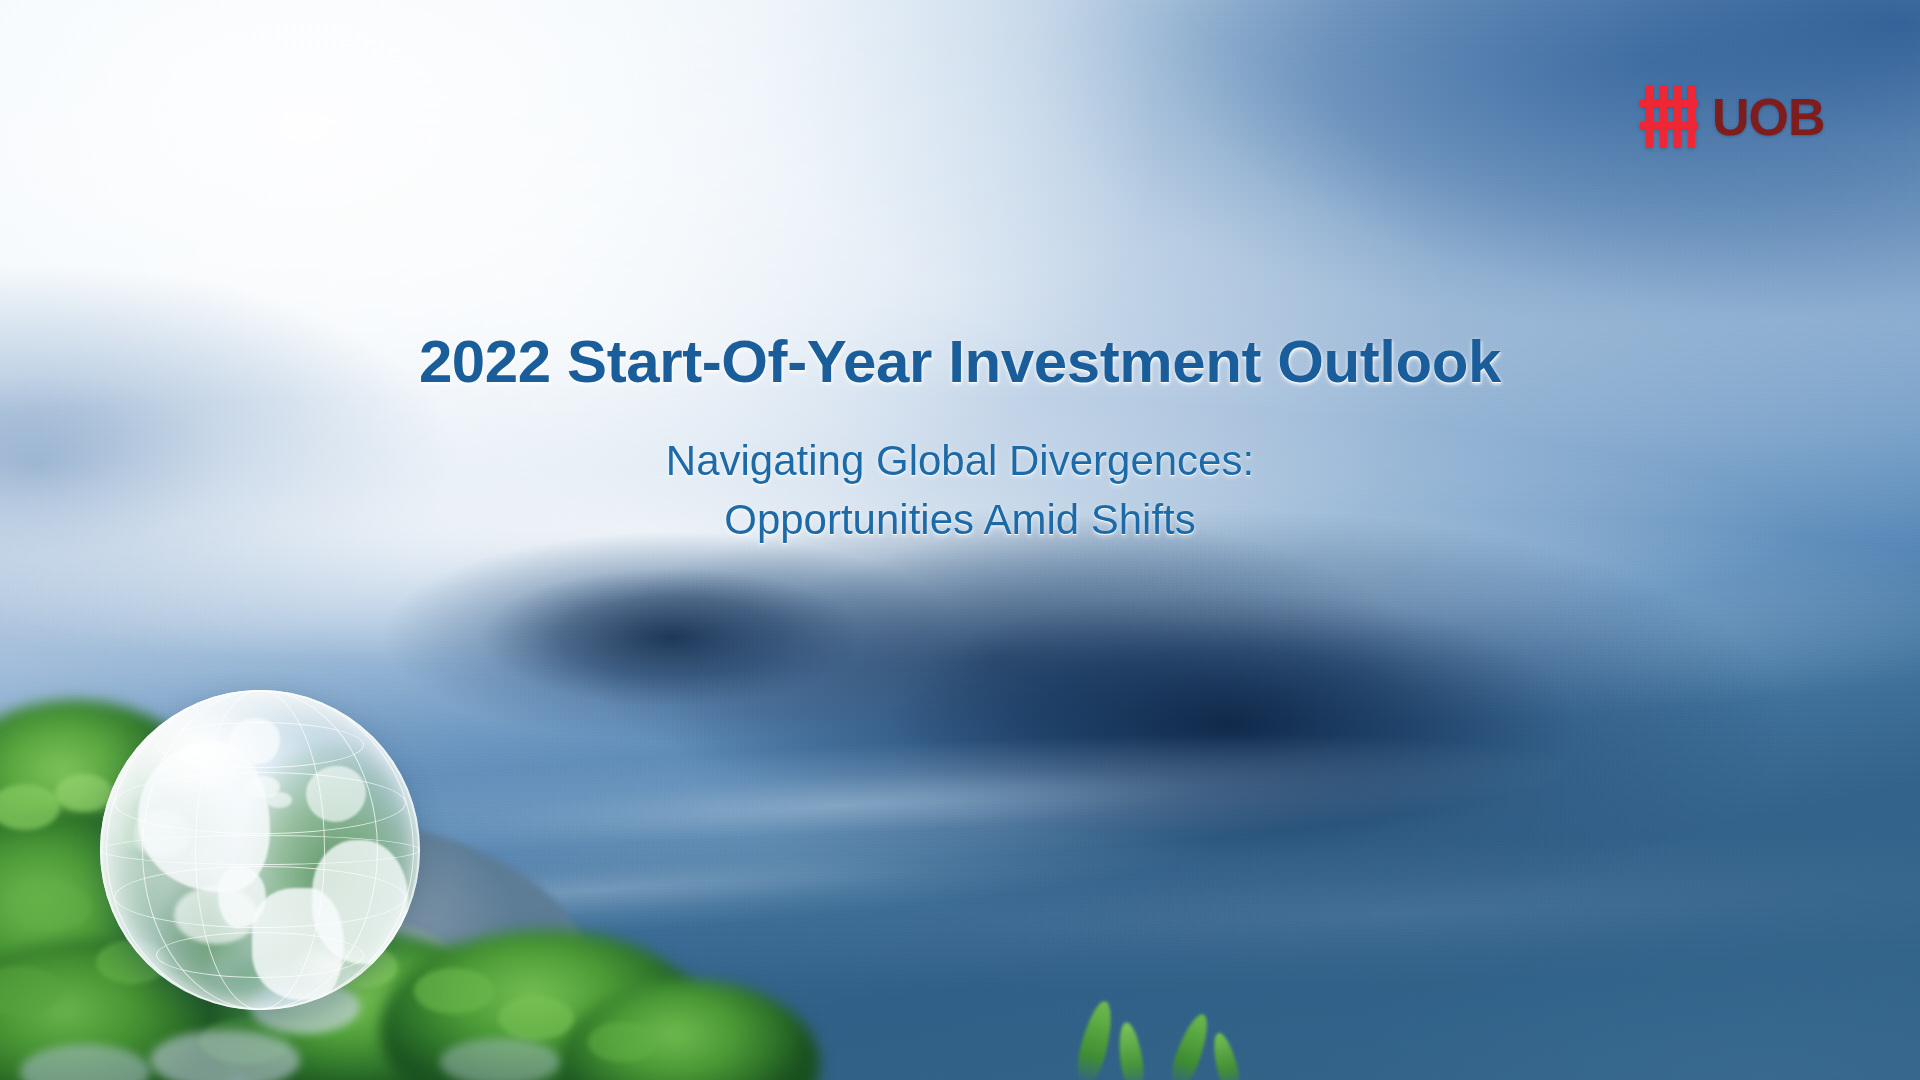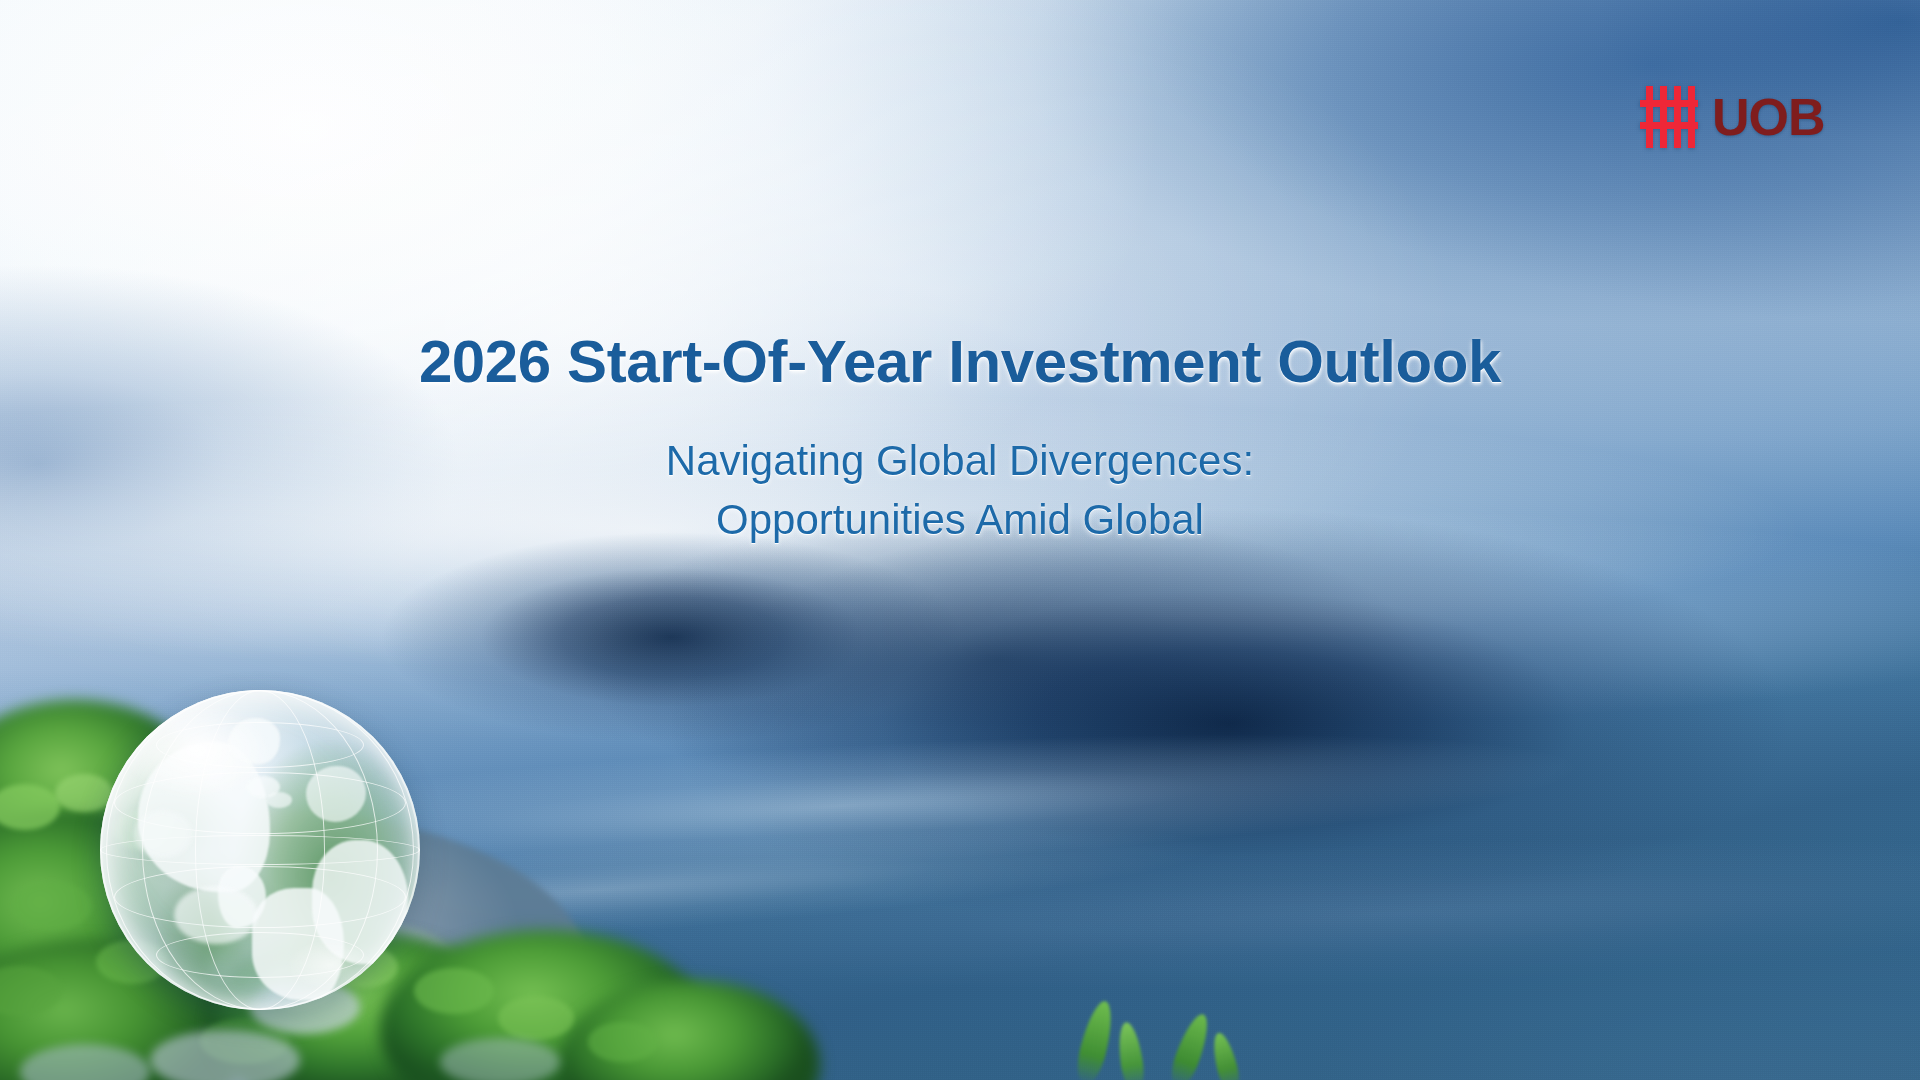--- a/index.html
+++ b/index.html
@@ -455,24 +455,24 @@
 
       <div class="continent" style="left:74px; top:196px; width:84px; height:58px; border-radius:50%; opacity:.72; filter:blur(2.2px);"></div>
       <div class="continent" style="left:34px; top:120px; width:58px; height:48px; border-radius:50%; opacity:.55; filter:blur(2.5px);"></div>
 
       <div class="globe-gloss"></div>
       <div class="globe-rim"></div>
     </div>
   </div>
 
   <div class="text-block">
-    <h1 class="title">2026 Start-Of-Year Investment Outlook</h1>
+    <h1 class="title">2022 Start-Of-Year Investment Outlook</h1>
     <div class="subtitle">
       <div>Navigating Global Divergences:</div>
-      <div>Opportunities Amid Global</div>
+      <div>Opportunities Amid Shifts</div>
     </div>
   </div>
 
   <div class="logo">
     <div class="logo-mark">
       <div class="lm-v" style="left:2px;"></div>
       <div class="lm-v" style="left:16px;"></div>
       <div class="lm-v" style="left:30px;"></div>
       <div class="lm-v" style="left:44px;"></div>
       <div class="lm-h" style="top:14px;"></div>

